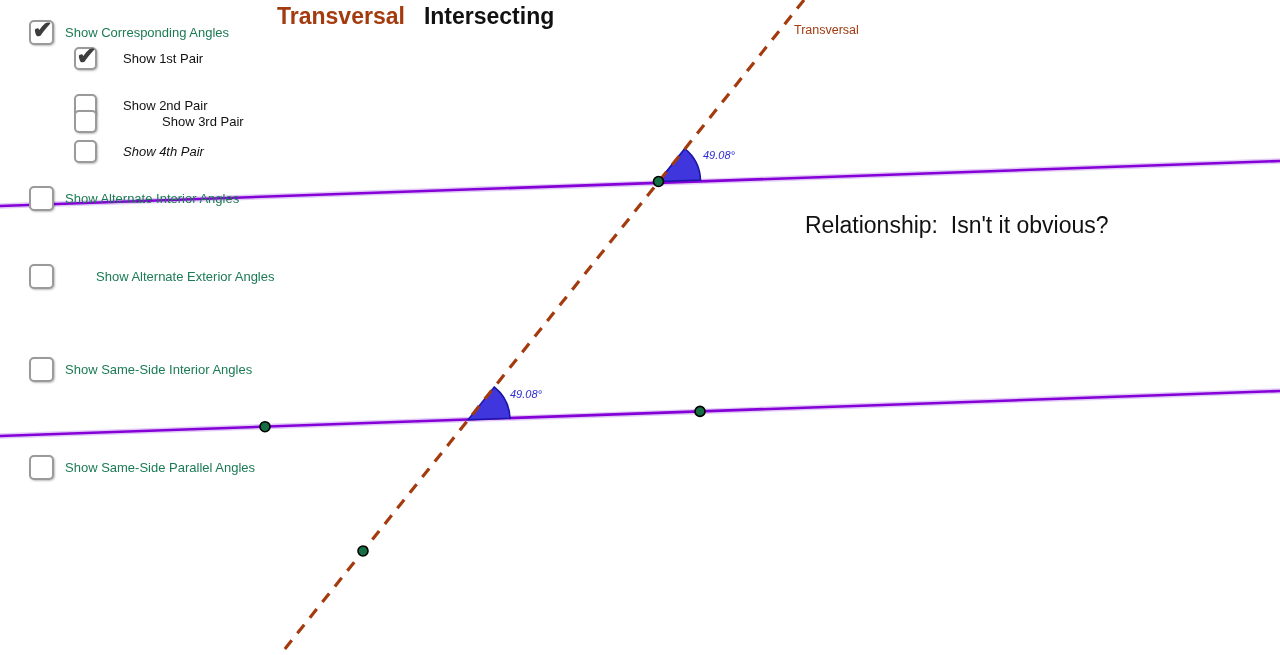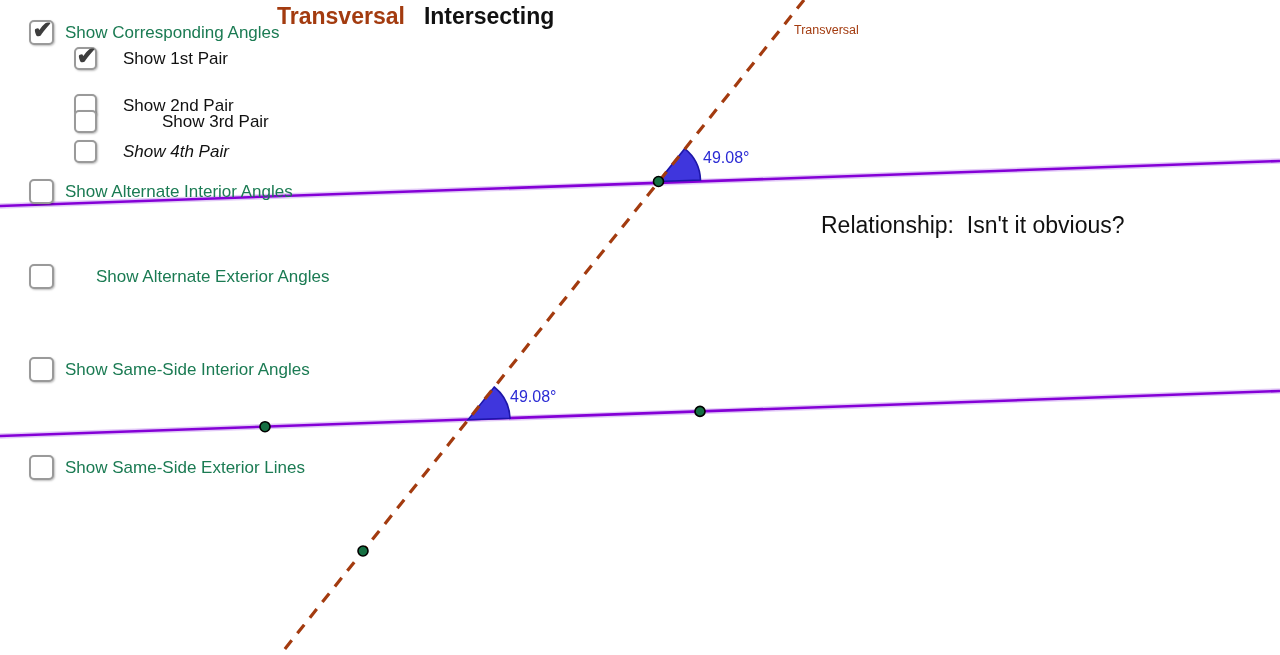--- a/index.html
+++ b/index.html
@@ -32,30 +32,30 @@
     background: #ffffff;
     border: 2px solid #9a9a9a; border-radius: 5px;
     box-shadow: 1px 1px 2px rgba(0,0,0,0.25);
     cursor: pointer; flex: 0 0 auto;
   }
   .cb-row.sub .cb-box { width: 23px; height: 23px; }
   .check-glyph {
     font-size: 24px; line-height: 1; color: #3d3d3d; font-weight: bold;
     position: relative; top: -3px; left: 1px;
   }
-  .cb-label { font-size: 17px; color: #111111; white-space: nowrap; text-align: center; }
+  .cb-label { font-size: 13px; color: #111111; white-space: nowrap; text-align: center; }
   .cb-row .cb-label { margin-left: 11px; }
   .cb-row.sub .cb-label { margin-left: 26px; }
   .cb-label.green { color: #1b7b53; }
 
   
   .float-label { position: absolute; white-space: pre; }
   .transversal-label { color: #a33b0f; font-size: 12.5px; }
   .relationship-text { color: #111111; font-size: 23px; }
-  .angle-label { color: #2b2bd4; font-size: 16px; }
+  .angle-label { color: #2b2bd4; font-size: 11px; font-style: italic; }
 </style>
 </head>
 <body>
 
 <div id="stage">
 
   <svg id="geo-svg" width="1280" height="655" viewBox="0 0 1280 655">
 
     <line x1="0" y1="206" x2="1280" y2="161" stroke="rgba(160,80,230,0.30)" stroke-width="5.5"></line>
     <line x1="0" y1="436" x2="1280" y2="391" stroke="rgba(160,80,230,0.30)" stroke-width="5.5"></line>
@@ -101,41 +101,41 @@
   <div class="cb-row sub" style="left:74px; top:110px;gap:39px;">
     <span class="cb-box"></span>
     <span class="cb-label">Show 3rd Pair</span>
   </div>
 
   <div class="cb-row sub" style="left:74px; top:140px;font-style:italic;">
     <span class="cb-box"></span>
     <span class="cb-label">Show 4th Pair</span>
   </div>
 
-  <div class="cb-row" style="left:29px; top:179px;">
+  <div class="cb-row" style="left:29px; top:186px;">
     <span class="cb-box"></span>
     <span class="cb-label green">Show Alternate Interior Angles</span>
   </div>
 
   <div class="cb-row" style="left:29px; top:264px;gap:31px;">
     <span class="cb-box"></span>
     <span class="cb-label green">Show Alternate Exterior Angles</span>
   </div>
 
   <div class="cb-row" style="left:29px; top:357px;">
     <span class="cb-box"></span>
     <span class="cb-label green">Show Same-Side Interior Angles</span>
   </div>
 
   <div class="cb-row" style="left:29px; top:455px;">
     <span class="cb-box"></span>
-    <span class="cb-label green">Show Same-Side Exterior Lines</span>
+    <span class="cb-label green">Show Same-Side Parallel Angles</span>
   </div>
 
   <div class="float-label transversal-label" style="left:794px; top:23px;">Transversal</div>
 
-  <div class="float-label relationship-text" style="left:805px; top:212px;margin-left:16px;">Relationship:  Isn't it obvious?</div>
+  <div class="float-label relationship-text" style="left:805px; top:212px;">Relationship:  Isn't it obvious?</div>
 
   <div class="float-label angle-label" style="left:703px; top:149px;">49.08°</div>
 
   <div class="float-label angle-label" style="left:510px; top:388px;">49.08°</div>
 
 </div>
 
 </body></html>

